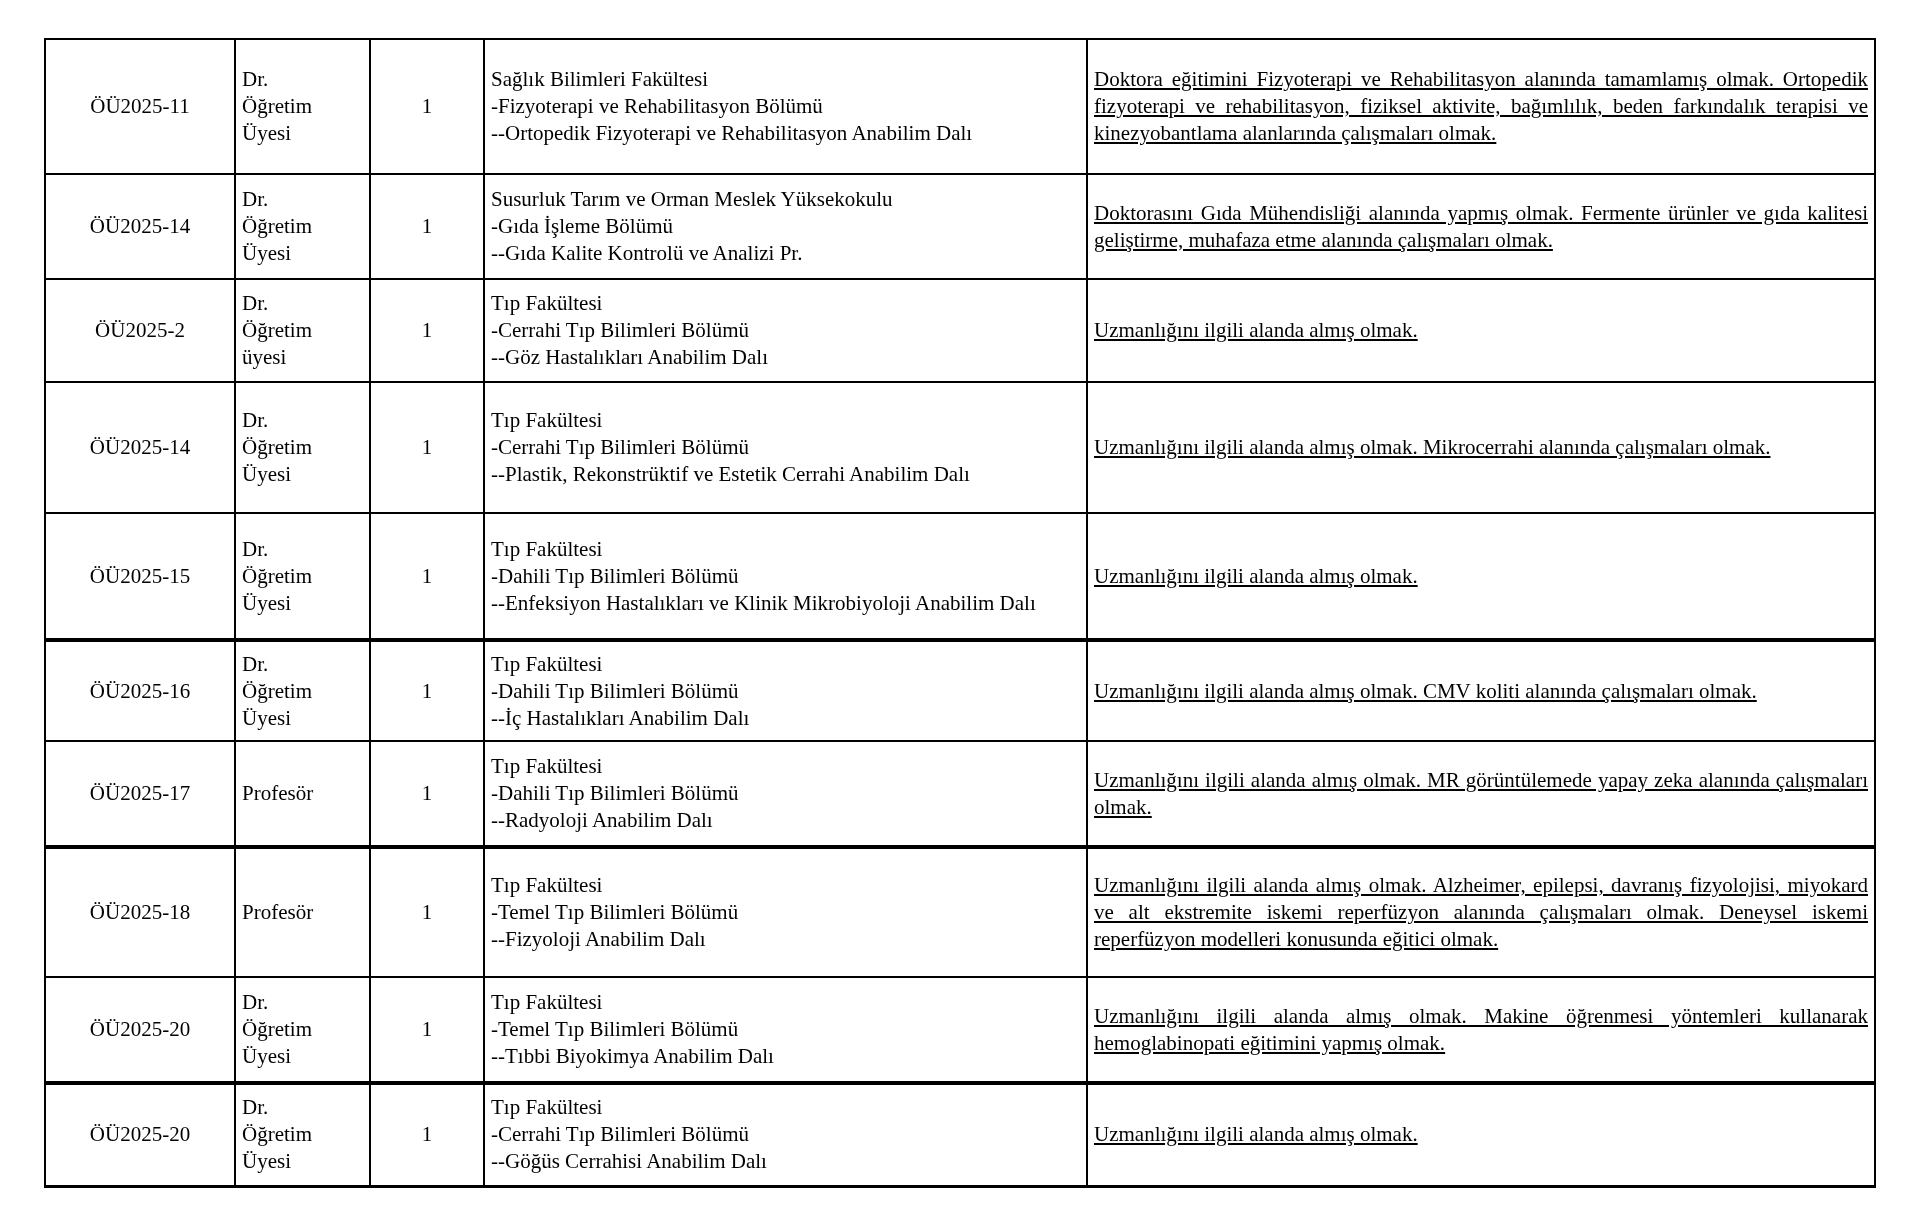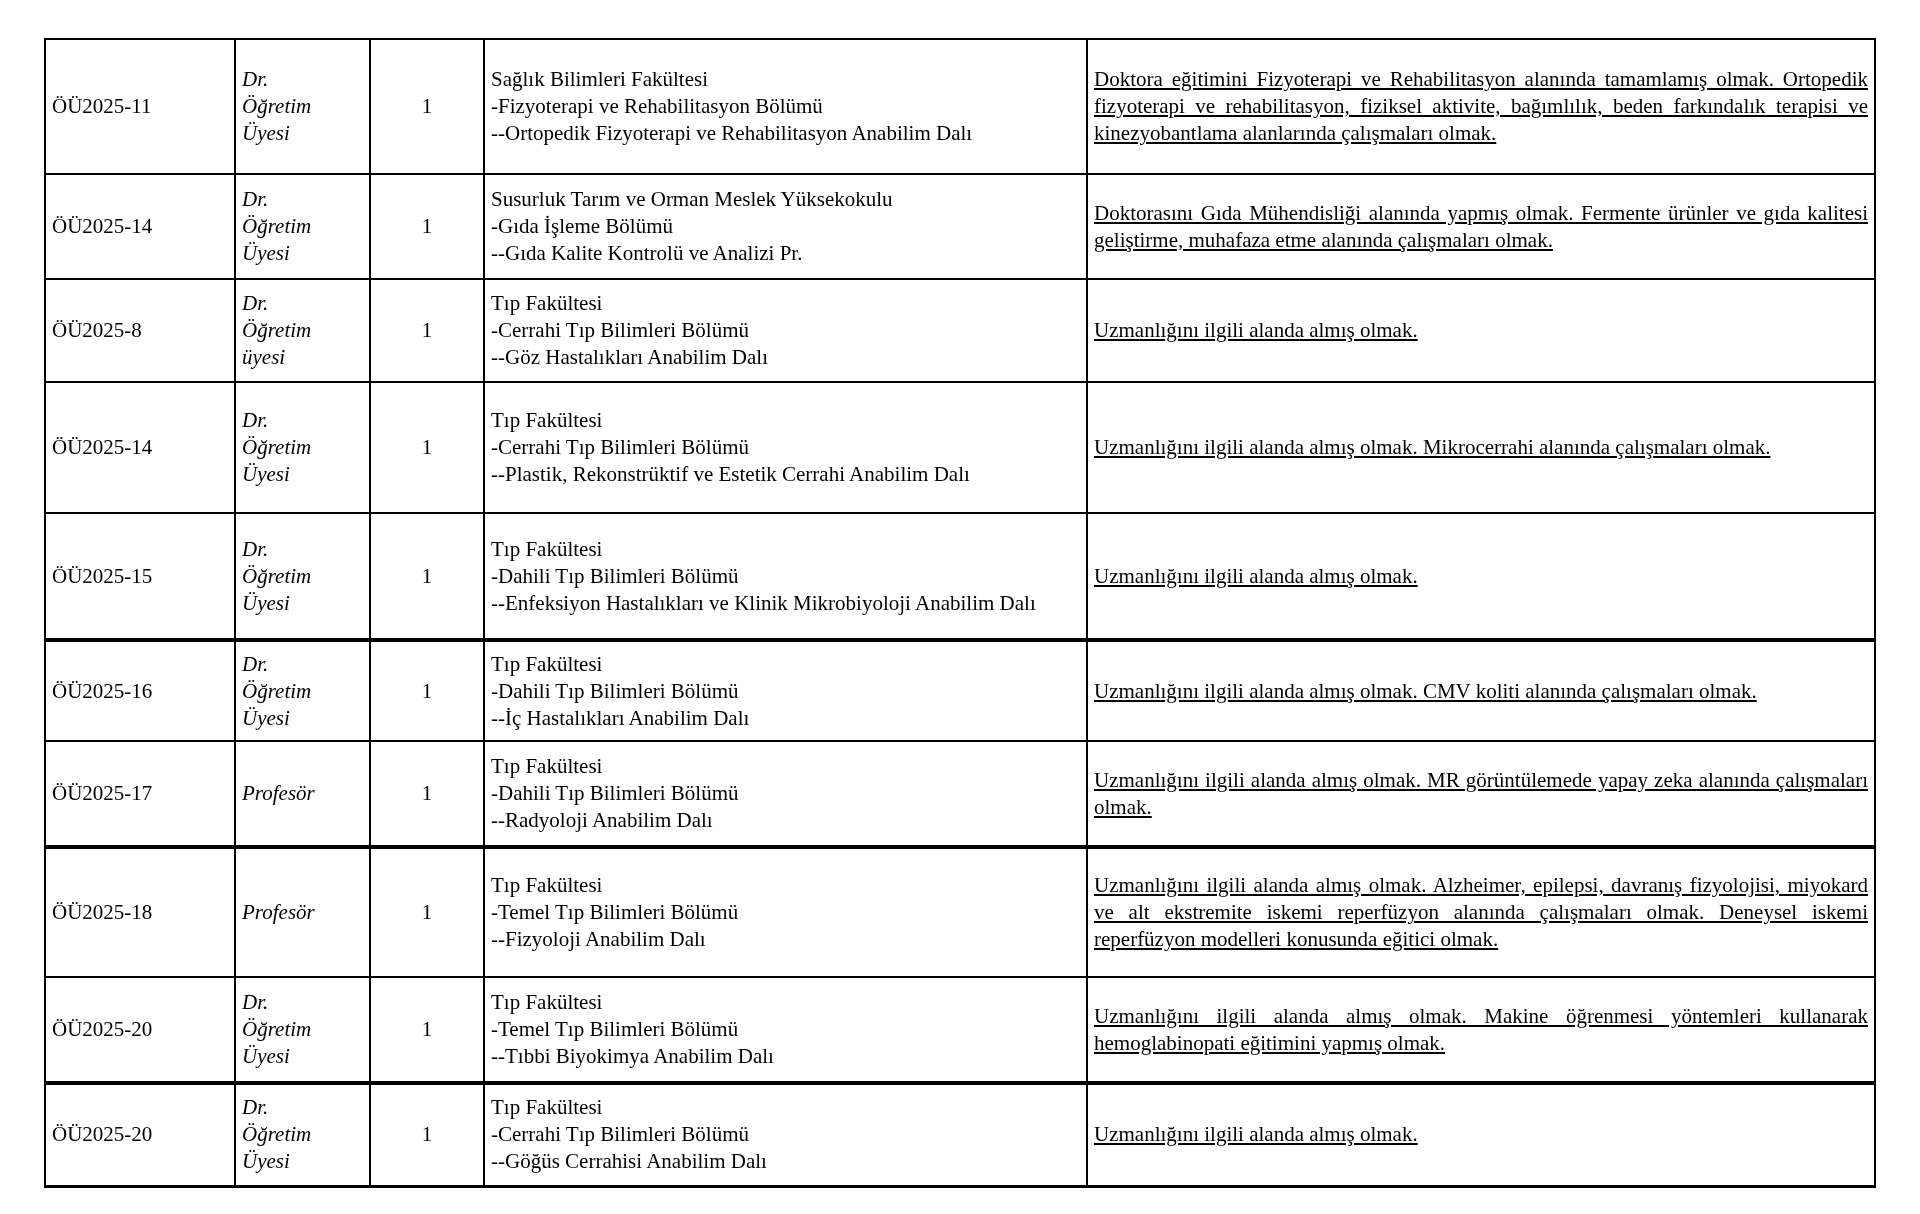--- a/index.html
+++ b/index.html
@@ -25,22 +25,22 @@
     table-layout: fixed;
     font-size: 21px;
     line-height: 27px;
   }
   table.positions td {
     border: 2px solid #000000;
     vertical-align: middle;
     padding: 3px 6px;
     overflow: hidden;
   }
-  td.c-code  { }
-  td.c-title { text-align: left; padding-left: 9px; white-space: pre-line; font-style: italic; }
+  td.c-code  { text-align: center; }
+  td.c-title { text-align: left; padding-left: 9px; white-space: pre-line; }
   td.c-quota { text-align: center; }
   td.c-dept  { text-align: left; padding-left: 11px; padding-right: 8px; white-space: pre-line; border-radius: 14px; }
   td.c-req   { text-align: justify; padding-left: 13px; padding-right: 13px; text-decoration: underline; }
 
   
   tr:nth-child(1)  { height: 135px; }
   tr:nth-child(2)  { height: 105px; }
   tr:nth-child(3)  { height: 103px; }
   tr:nth-child(4)  { height: 131px; }
   tr:nth-child(5)  { height: 127px; }
@@ -85,21 +85,21 @@
     <td class="c-title">Dr.
 Öğretim
 Üyesi</td>
     <td class="c-quota">1</td>
     <td class="c-dept">Susurluk Tarım ve Orman Meslek Yüksekokulu
 -Gıda İşleme Bölümü
 --Gıda Kalite Kontrolü ve Analizi Pr.</td>
     <td class="c-req">Doktorasını Gıda Mühendisliği alanında yapmış olmak. Fermente ürünler ve gıda kalitesi geliştirme, muhafaza etme alanında çalışmaları olmak.</td>
   </tr>
         <tr>
-    <td class="c-code">ÖÜ2025-8</td>
+    <td class="c-code">ÖÜ2025-2</td>
     <td class="c-title">Dr.
 Öğretim
 üyesi</td>
     <td class="c-quota">1</td>
     <td class="c-dept">Tıp Fakültesi
 -Cerrahi Tıp Bilimleri Bölümü
 --Göz Hastalıkları Anabilim Dalı</td>
     <td class="c-req">Uzmanlığını ilgili alanda almış olmak.</td>
   </tr>
         <tr>

